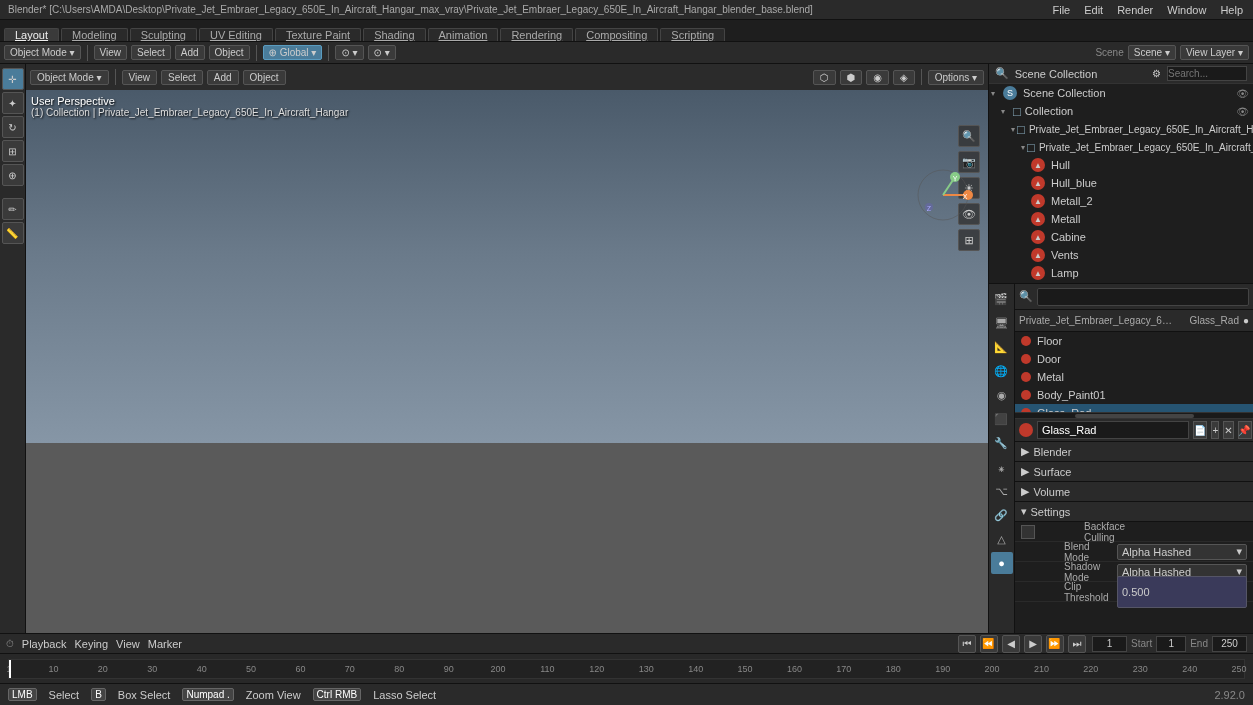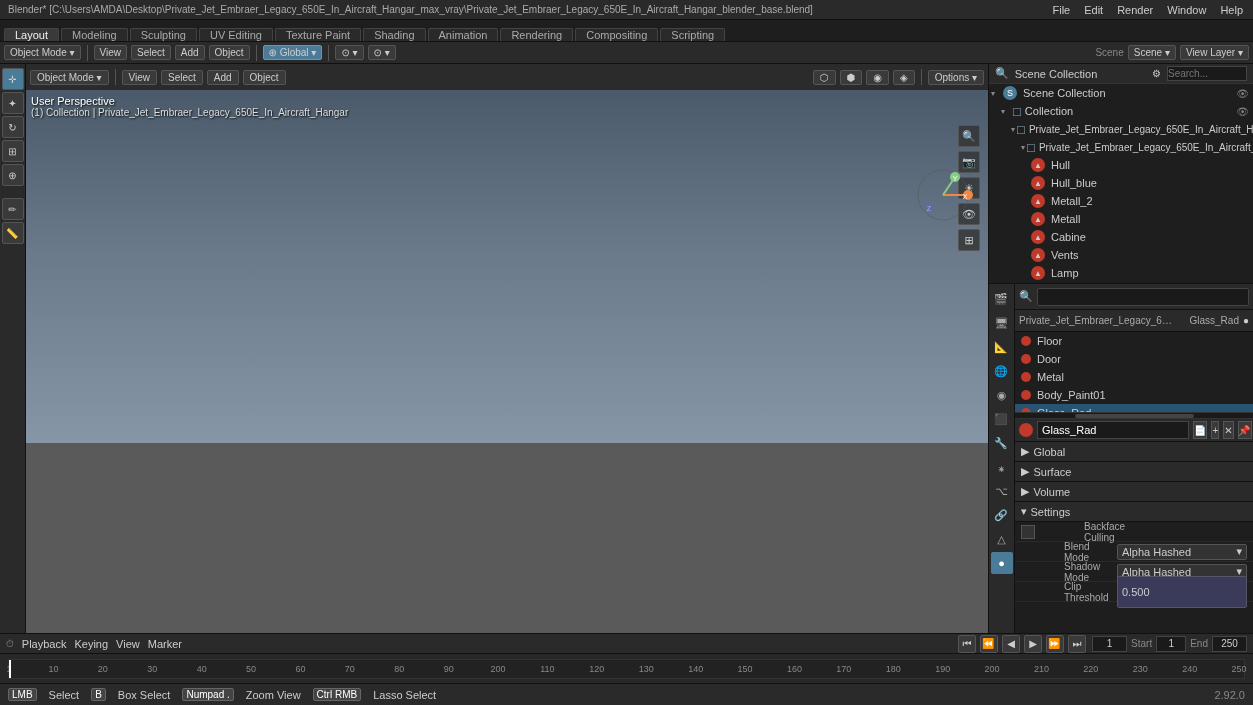--- a/index.html
+++ b/index.html
@@ -81,20 +81,21 @@
     .workspace-tab {
       padding: 0 10px;
       font-size: 11px;
       color: #aaa;
       cursor: pointer;
       background: #2a2a2a;
       border: 1px solid #444;
       border-bottom: none;
       margin-right: 2px;
       border-radius: 2px 2px 0 0;
+      text-decoration: underline;
     }
     .workspace-tab.active {
       background: #3a3a3a;
       color: #eee;
     }
 
     
     #main-layout {
       display: flex;
       height: calc(705px - 20px - 22px - 22px - 30px);
@@ -1003,21 +1004,21 @@
             <input class="mat-name-input" type="text" value="Glass_Rad" style="">
             <button style="width:18px;height:18px;background:#3a3a3a;border:1px solid #555;color:#ccc;font-size:10px;cursor:pointer;">📄</button>
             <button style="width:18px;height:18px;background:#3a3a3a;border:1px solid #555;color:#ccc;font-size:10px;cursor:pointer;">+</button>
             <button style="width:18px;height:18px;background:#3a3a3a;border:1px solid #555;color:#ccc;font-size:10px;cursor:pointer;">✕</button>
             <button style="width:18px;height:18px;background:#3a3a3a;border:1px solid #555;color:#ccc;font-size:10px;cursor:pointer;">📌</button>
           </div>
 
           <div class="prop-section">
             <div class="prop-section-header">
               <span>▶</span>
-              <span>Global</span>
+              <span>Blender</span>
             </div>
           </div>
 
           <div class="prop-section">
             <div class="prop-section-header">
               <span>▶</span>
               <span>Surface</span>
             </div>
           </div>
 

